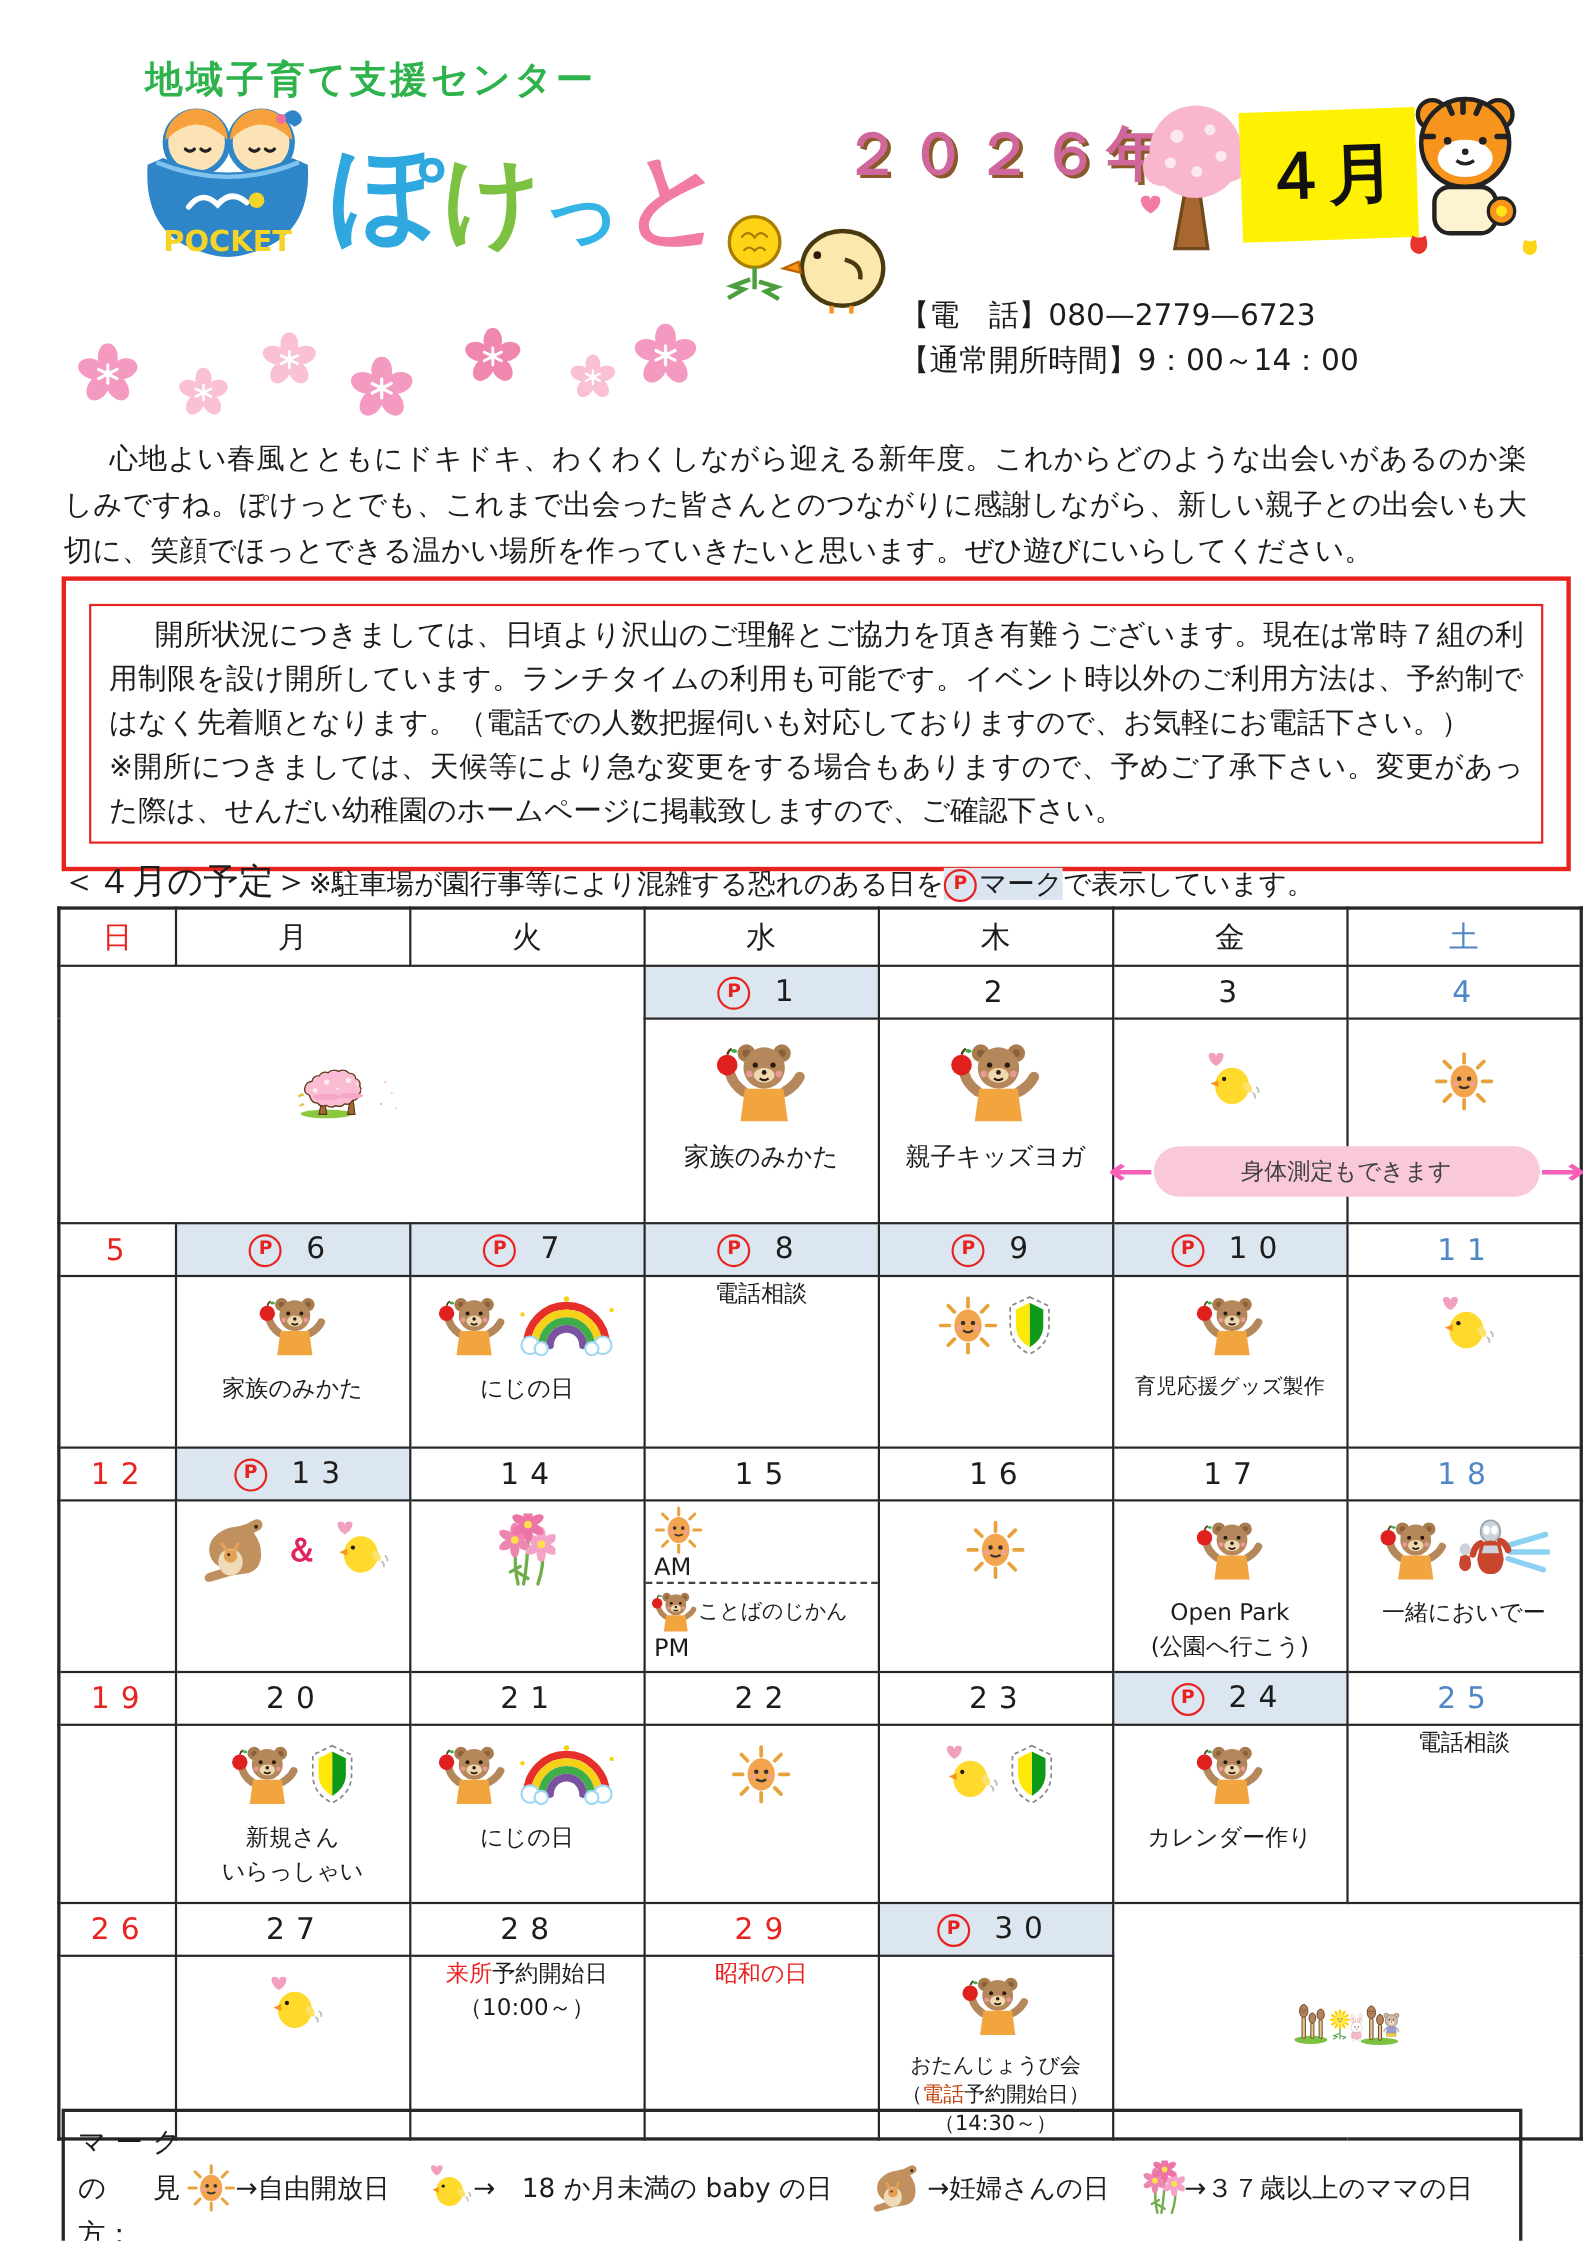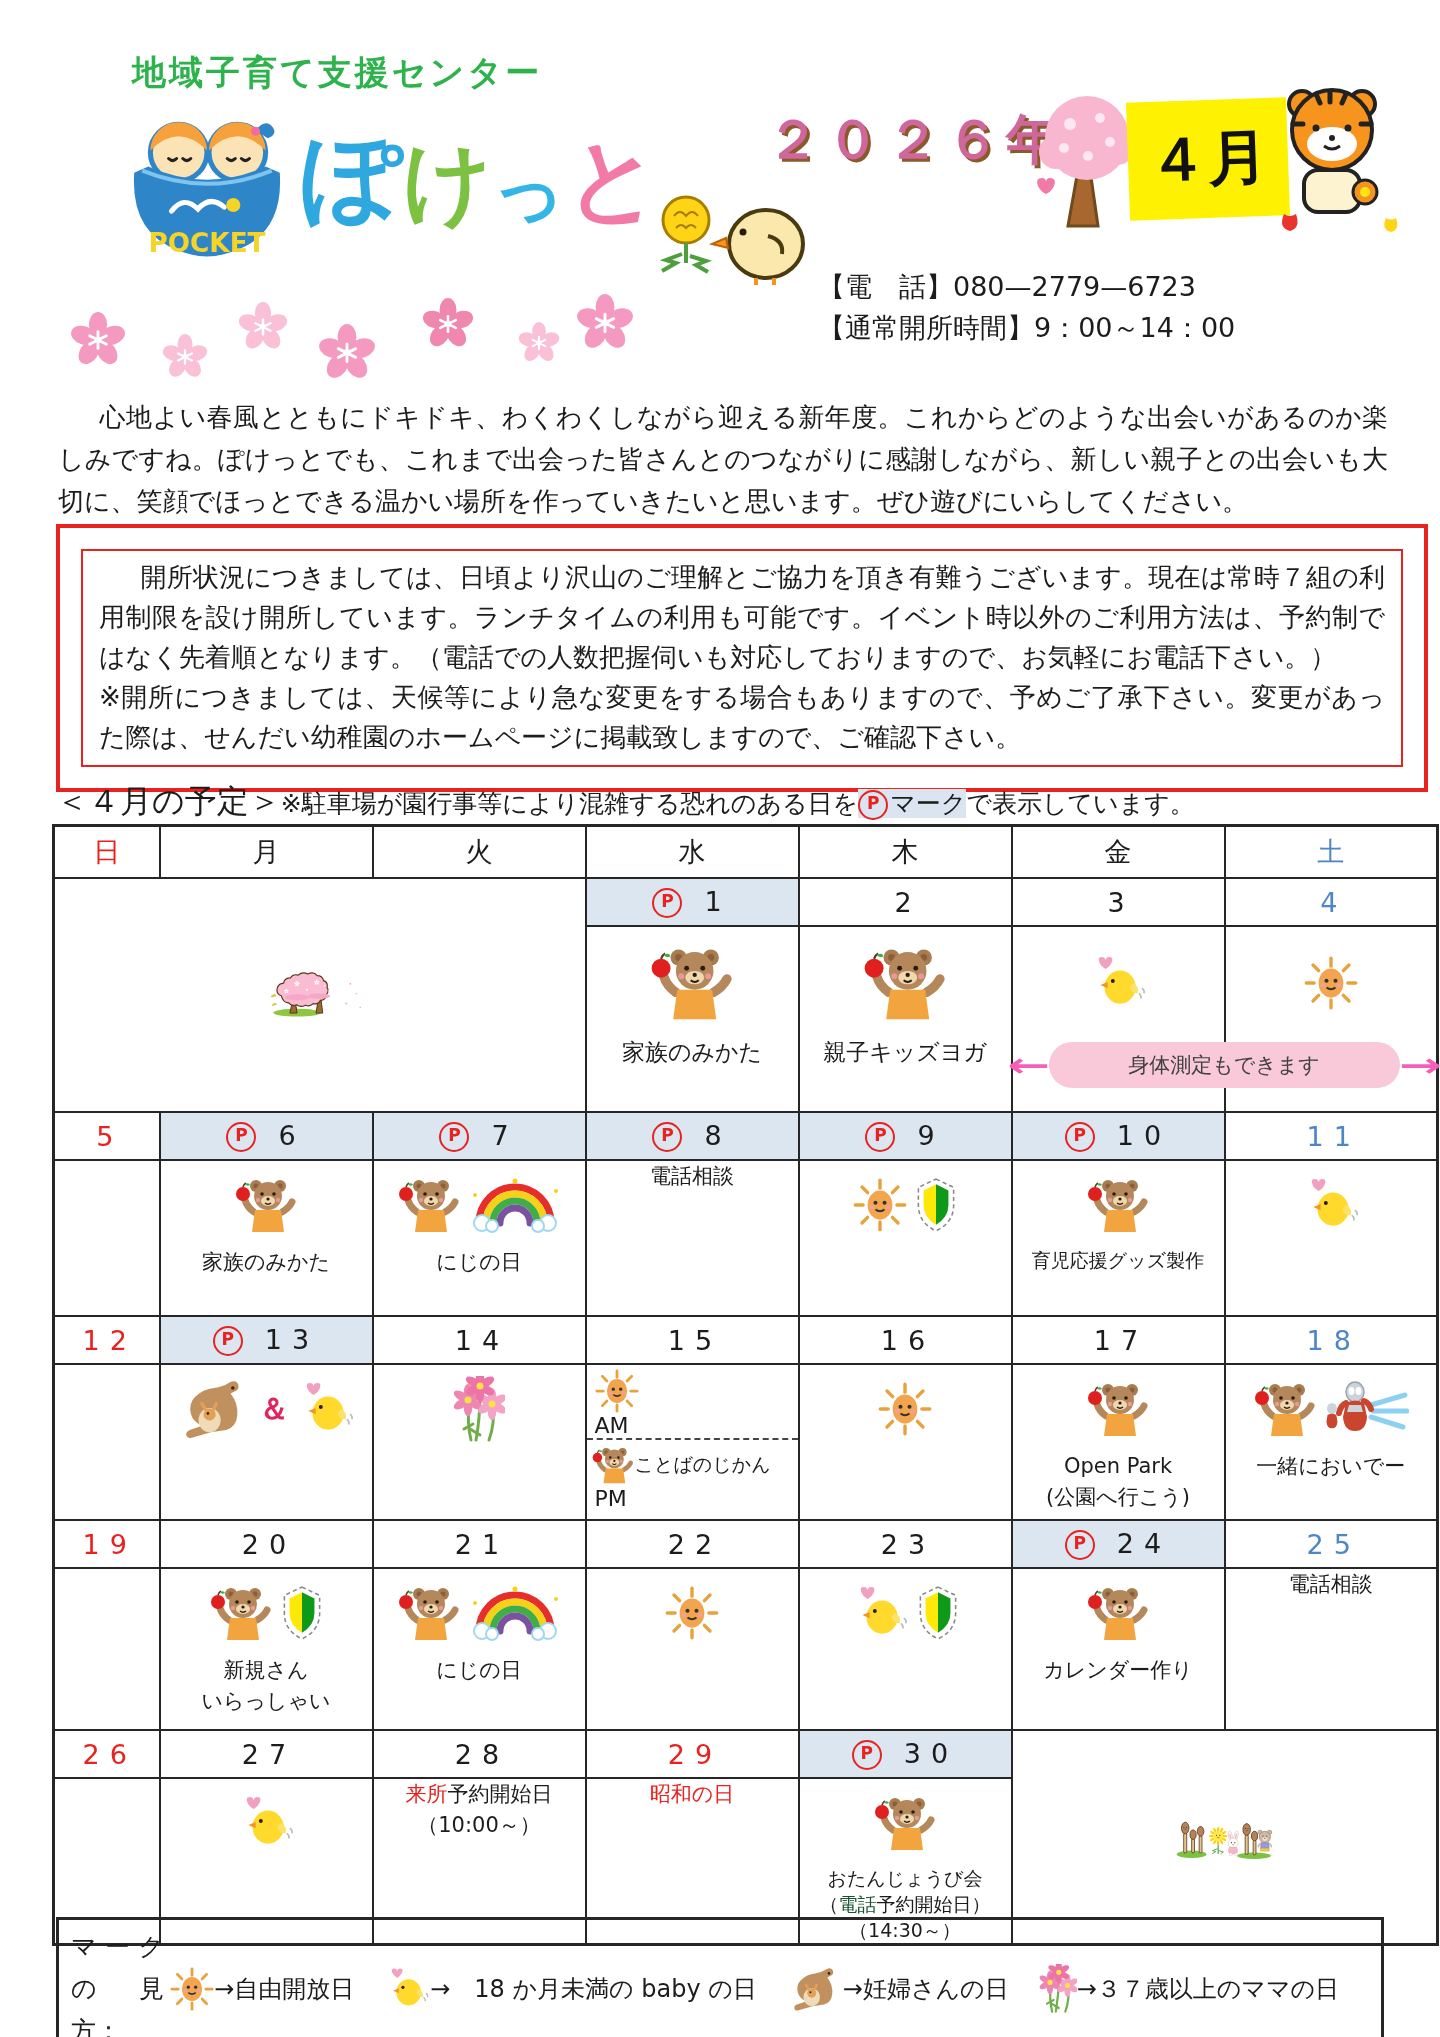--- a/index.html
+++ b/index.html
@@ -2,21 +2,21 @@
 <html><head>
 <meta charset="utf-8">
 <title>地域子育て支援センター ぽけっと</title>
 <style>
   html,body{margin:0;padding:0;background:#fff;}
   body{width:1440px;height:2037px;position:relative;overflow:hidden;
        font-family:"DejaVu Sans","Liberation Sans",sans-serif;color:#1c1c1c;}
   .abs{position:absolute;}
   
   .center-title{left:132px;top:50px;font-size:34px;font-weight:bold;color:#2eb24c;letter-spacing:3px;}
-  .logo-svg{left:116px;top:110px;width:182px;height:166px;text-align:center;}
+  .logo-svg{left:116px;top:87px;width:182px;height:166px;text-align:center;}
   .poketto{left:302px;top:128px;display:flex;align-items:flex-end;font-weight:bold;line-height:1;}
   .poketto span{display:inline-block;}
   .year{left:766px;top:104px;font-size:54px;font-weight:bold;color:#cf679c;letter-spacing:6px;
         text-shadow:3px 3px 0 #8a5a2a;}
   .tree-svg{left:1030px;top:90px;width:114px;height:150px;}
   .month-box{left:1128px;top:100px;width:160px;height:118px;background:#fef102;display:flex;
              align-items:center;justify-content:center;transform:rotate(-2deg);}
   .month-box .mtxt{font-size:60px;font-weight:bold;color:#111;}
   .tiger-svg{left:1262px;top:78px;width:142px;height:160px;}
   .dl-chick-svg{left:646px;top:186px;width:178px;height:102px;}
@@ -38,21 +38,21 @@
   table.cal{border-collapse:collapse;table-layout:fixed;width:1386px;border:3px solid #262626;}
   .cal col.c0{width:106px;}
   .cal col.cn{width:213px;}
   .cal th,.cal td{border:2px solid #262626;padding:0;}
   .cal th{height:50px;font-size:27px;font-weight:500;background:#fff;}
   tr.drow td{height:46px;text-align:center;vertical-align:middle;font-size:27px;}
   .dnum{letter-spacing:10px;padding-left:6px;}
   td.hl{background:#dce6f1;}
   .c-red{color:#e8231f;}
   .c-blue{color:#4e86c6;}
-  .c-green{color:#14532d;}
+  .c-green{color:#c2410c;}
   .pcircle{display:inline-block;width:26px;height:26px;line-height:23px;border:2px solid #e8231f;
            border-radius:50%;color:#e8231f;font-size:17px;font-weight:600;text-align:center;
            vertical-align:middle;margin-right:16px;letter-spacing:0;}
   tr.crow td{vertical-align:top;text-align:center;}
   tr.crow0{height:186px;} tr.crow1{height:156px;} tr.crow2{height:156px;}
   tr.crow3{height:162px;} tr.crow4{height:146px;}
   .icons{display:flex;justify-content:center;align-items:center;gap:8px;padding-top:8px;min-height:72px;}
   .crow0 .icons{min-height:96px;}
   .crow0 .ic-bear{width:86px;height:84px;}
   .crow0 .cl{font-size:23px;}

